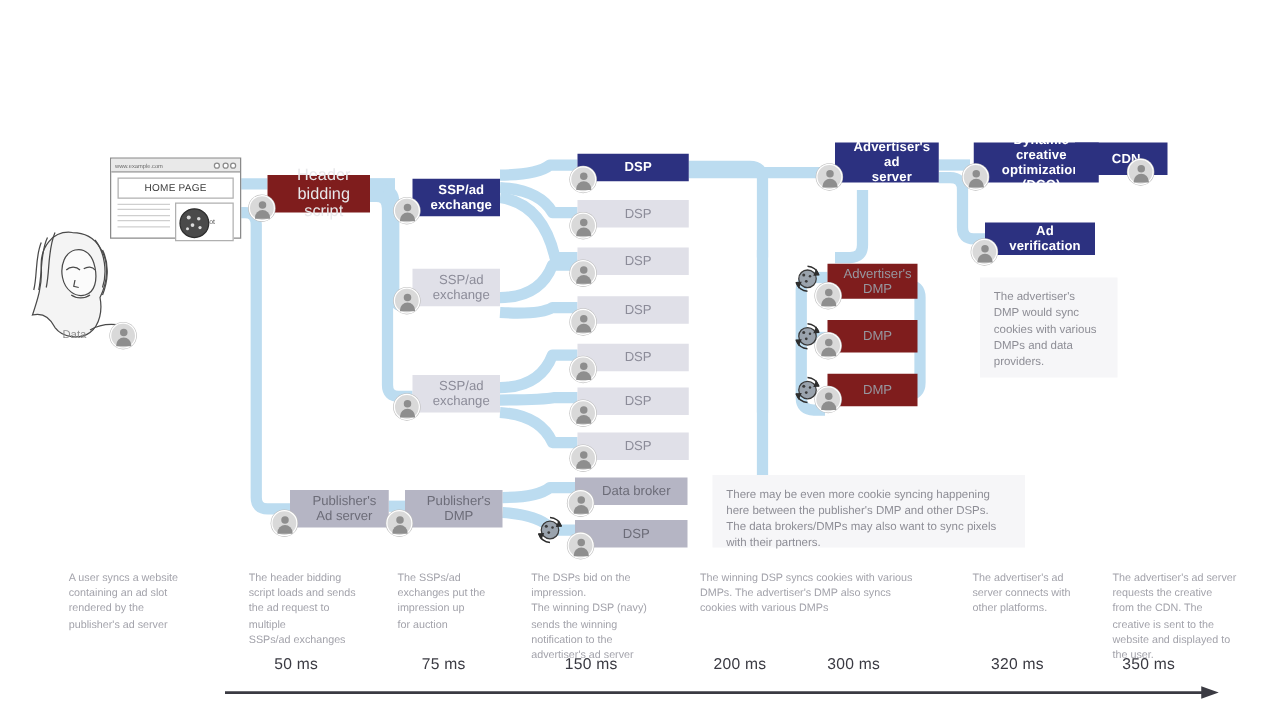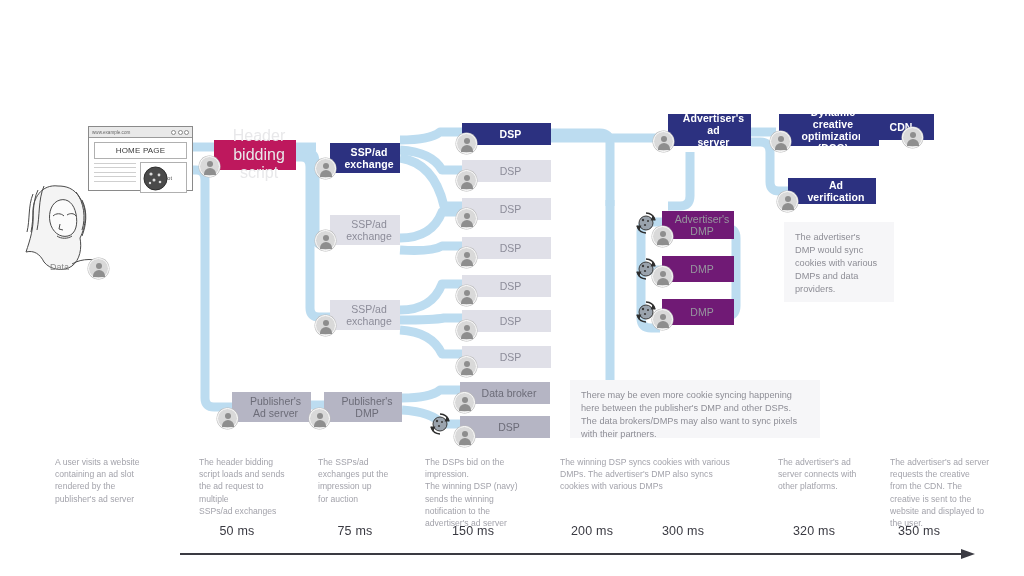--- a/index.html
+++ b/index.html
@@ -19,24 +19,24 @@
   .node{
     position:absolute;
     display:flex;align-items:center;justify-content:center;
     text-align:center;
     box-sizing:border-box;
     line-height:1.15;
     padding:2px 6px 2px 14px;
   }
   .node .lbl{display:block;}
   .navy{background:#2c3180;color:#ffffff;font-weight:bold;font-size:10.5px;letter-spacing:.1px;}
-  .greydark{background:#be185d;color:#e8e8ea;font-size:16px;text-align:center;}
+  .greydark{background:#7f1d1d;color:#e8e8ea;font-size:13px;text-align:center;}
   .greymid{background:#b5b5c4;color:#6c6c78;font-size:10.5px;}
   .greylight{background:#e0e0e8;color:#8c8c99;font-size:10.5px;}
-  .greypale{background:#701a75;color:#97979f;font-size:10.5px;}
+  .greypale{background:#7f1d1d;color:#97979f;font-size:10.5px;}
 
   
   .avatar{
     position:absolute;width:19px;height:19px;border-radius:50%;
     background:#d9d9d9;border:1.5px solid #fff;
     box-shadow:0 0 0 .5px #bdbdbd;
     z-index:6;
   }
   .avatar:before{
     content:"";position:absolute;left:50%;top:3.5px;width:6px;height:6px;
@@ -355,21 +355,21 @@
 
   <div class="node navy" style="left:860px;top:114px;width:74px;height:26px;">
     <span class="lbl">CDN</span>
     </div>
   <div class="avatar" style="left:902px;top:127px;"></div>
 
   <div class="note" style="left:784px;top:222px;width:110px;height:80px;">The advertiser's DMP would sync cookies with various DMPs and data providers.</div>
 
   <div class="note" style="left:570px;top:380px;width:250px;height:58px;">There may be even more cookie syncing happening here between the publisher's DMP and other DSPs. The data brokers/DMPs may also want to sync pixels with their partners.</div>
 
-  <div class="caption" style="left:55px;top:456px;width:145px;">A user visits a website
+  <div class="caption" style="left:55px;top:456px;width:145px;">A user syncs a website
 containing an ad slot
 rendered by the
 publisher's ad server</div>
   <div class="caption" style="left:318px;top:456px;width:110px;">The SSPs/ad
 exchanges put the
 impression up
 for auction</div>
   <div class="caption" style="left:199px;top:456px;width:125px;">The header bidding
 script loads and sends
 the ad request to

